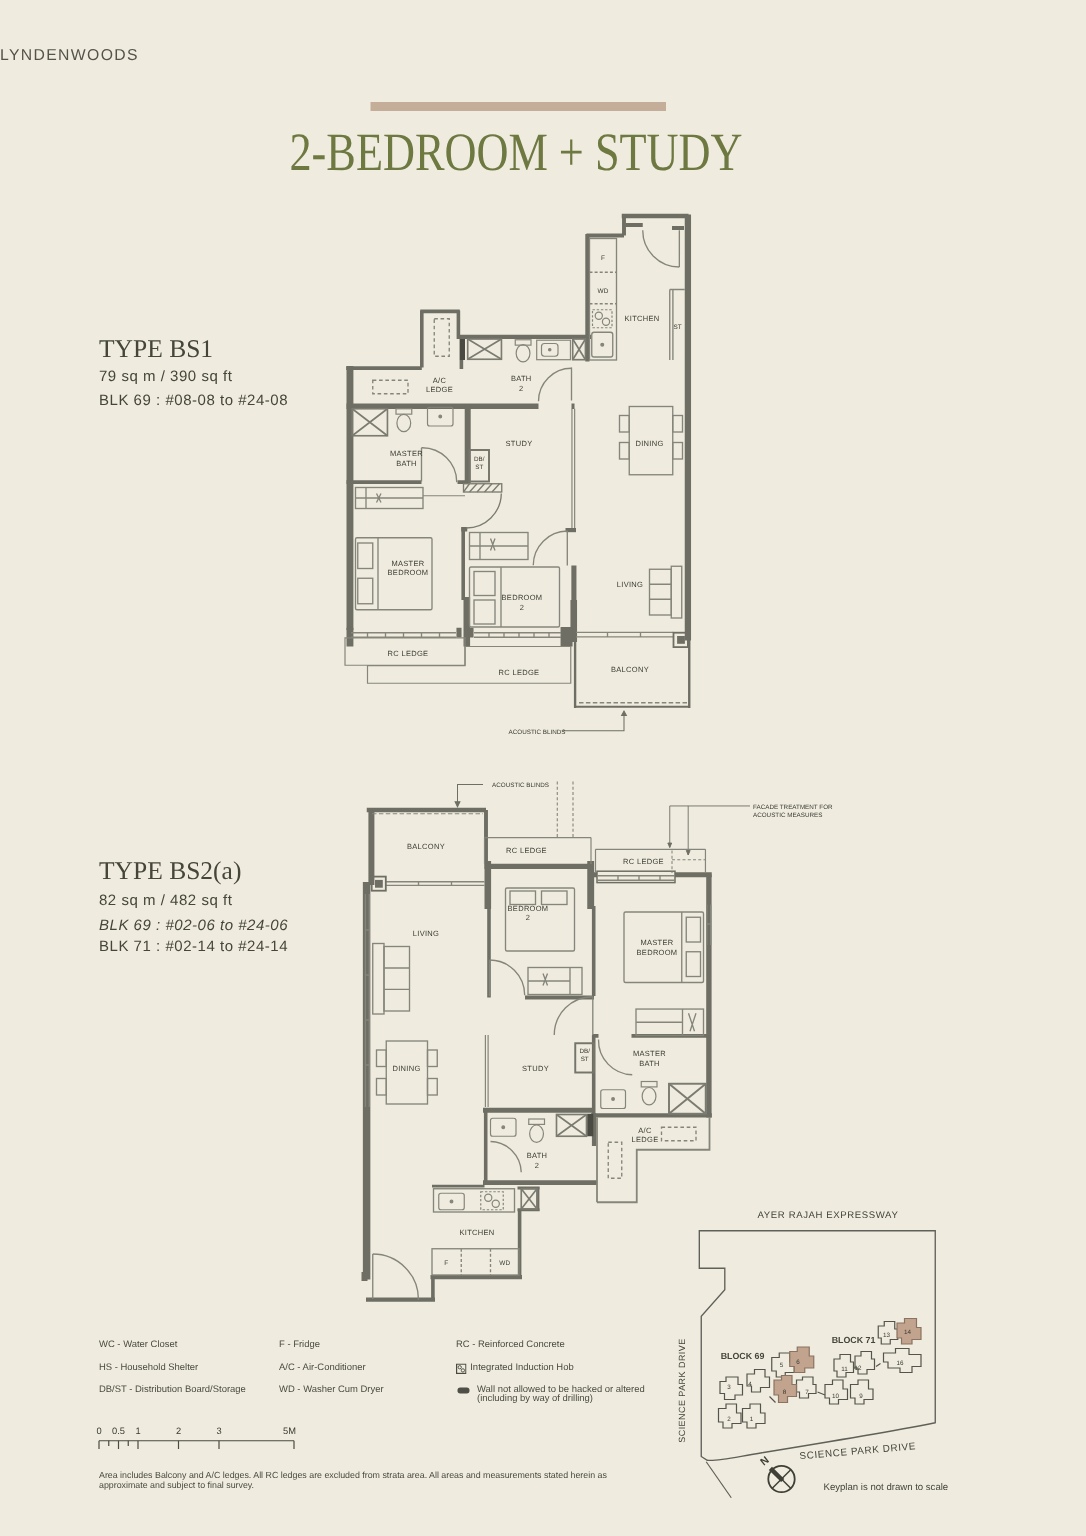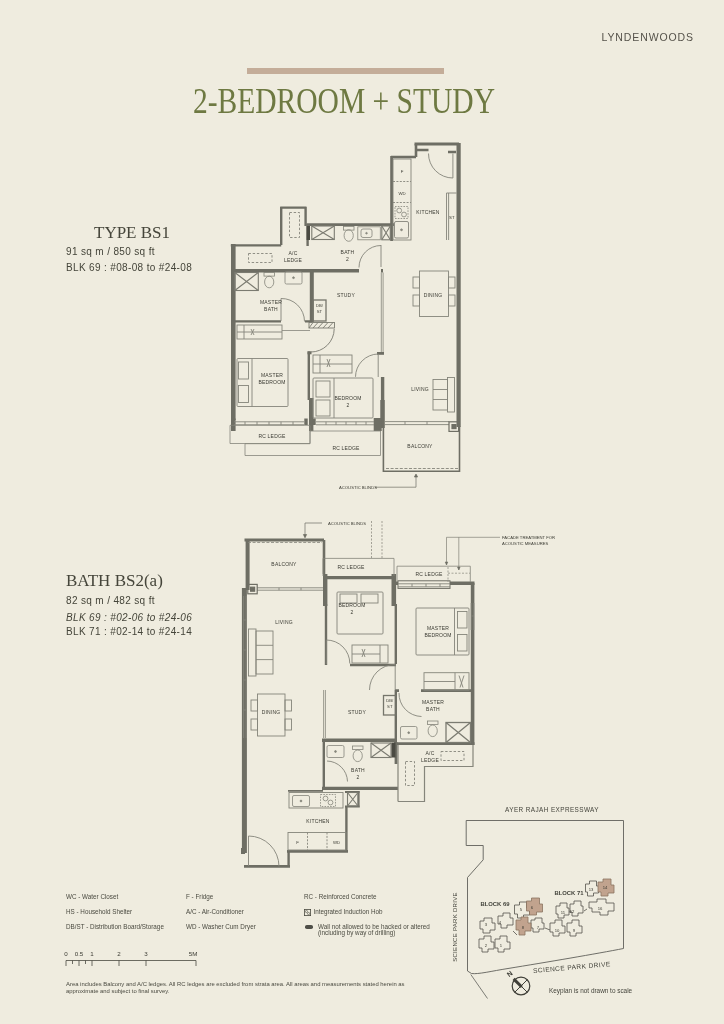--- a/index.html
+++ b/index.html
@@ -6,33 +6,33 @@
 body{width:724px;height:1024px;background:#efecdf;font-family:"Liberation Sans",sans-serif;position:relative;overflow:hidden}
 .abs{position:absolute}
 svg text{font-family:"Liberation Sans",sans-serif;fill:#3b3b33}
 .rl{font-size:5px;letter-spacing:.2px;text-anchor:middle}
 .fl{font-size:4.3px;text-anchor:middle}
 .tn{font-size:4.2px;text-anchor:middle}
 </style>
 </head>
 <body>
 
-<div class="abs" style="left:0;width:694px;top:31px;text-align:right;font-size:10.5px;letter-spacing:0.9px;color:#55524a;">LYNDENWOODS</div>
+<div class="abs" style="left:0;width:694px;top:31px;text-align:left;font-size:10.5px;letter-spacing:0.9px;color:#55524a;">LYNDENWOODS</div>
 
 <div class="abs" style="left:247px;top:68px;width:197px;height:6px;background:#c4ad99;"></div>
 
 <div class="abs" style="left:0;width:688px;top:79.5px;text-align:center;font-family:'Liberation Serif',serif;font-size:36px;letter-spacing:0;color:#6e7942;transform:scaleX(0.82);transform-origin:344px 50%;">2-BEDROOM + STUDY</div>
 
-<div class="abs" style="left:66px;top:222.5px;font-family:'Liberation Serif',serif;font-size:17px;color:#45453a;margin-left:28px;">TYPE BS1</div>
-
-<div class="abs" style="left:66px;top:246px;font-size:10px;letter-spacing:0.35px;color:#45453a;">91 sq m / 850 sq ft</div>
+<div class="abs" style="left:66px;top:222.5px;font-family:'Liberation Serif',serif;font-size:17px;color:#45453a;">TYPE BS1</div>
+
+<div class="abs" style="left:66px;top:246px;font-size:10px;letter-spacing:0.35px;color:#45453a;">79 sq m / 390 sq ft</div>
 
 <div class="abs" style="left:66px;top:262px;font-size:10px;letter-spacing:0.35px;color:#45453a;">BLK 69 : #08-08 to #24-08</div>
 
-<div class="abs" style="left:66px;top:570.5px;font-family:'Liberation Serif',serif;font-size:17px;color:#45453a;">BATH BS2(a)</div>
+<div class="abs" style="left:66px;top:570.5px;font-family:'Liberation Serif',serif;font-size:17px;color:#45453a;">TYPE BS2(a)</div>
 
 <div class="abs" style="left:66px;top:595px;font-size:10px;letter-spacing:0.35px;color:#45453a;">82 sq m / 482 sq ft</div>
 
 <div class="abs" style="left:66px;top:611.5px;font-size:10px;letter-spacing:0.35px;color:#45453a;font-style:italic;">BLK 69 : #02-06 to #24-06</div>
 
 <div class="abs" style="left:66px;top:625.5px;font-size:10px;letter-spacing:0.35px;color:#45453a;">BLK 71 : #02-14 to #24-14</div>
 
 <svg id="p1" class="abs" style="left:225px;top:135px" width="245" height="365" viewBox="225 135 245 365">
 <g fill="none" stroke="#6e6e64">
 

